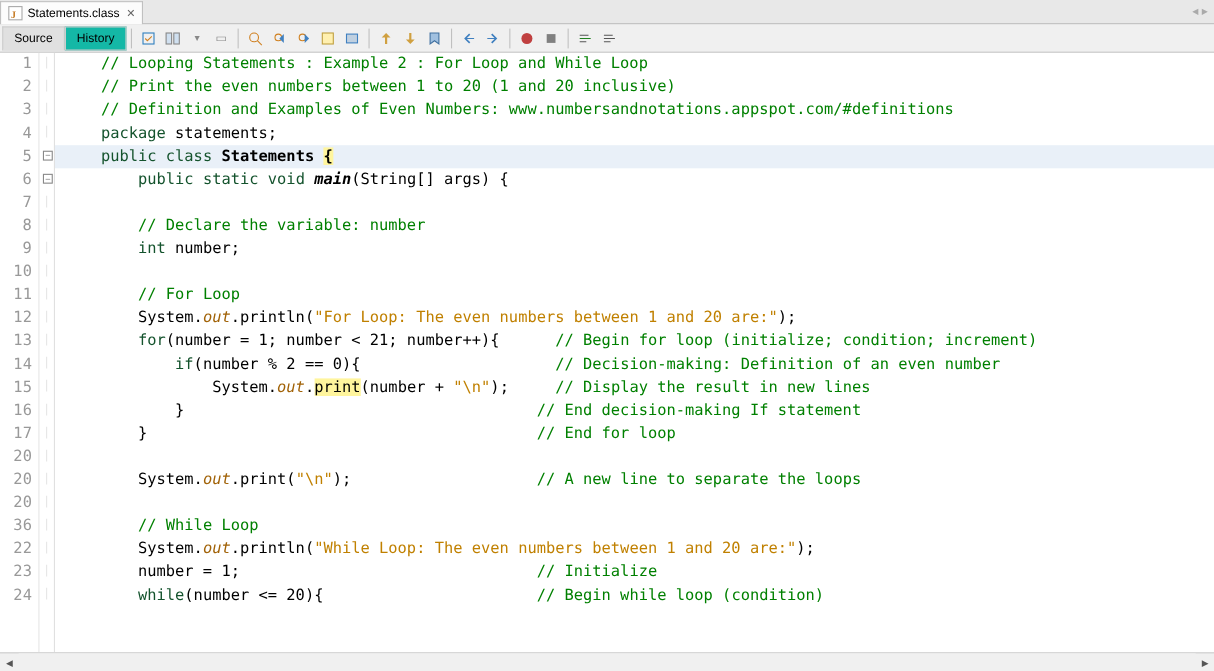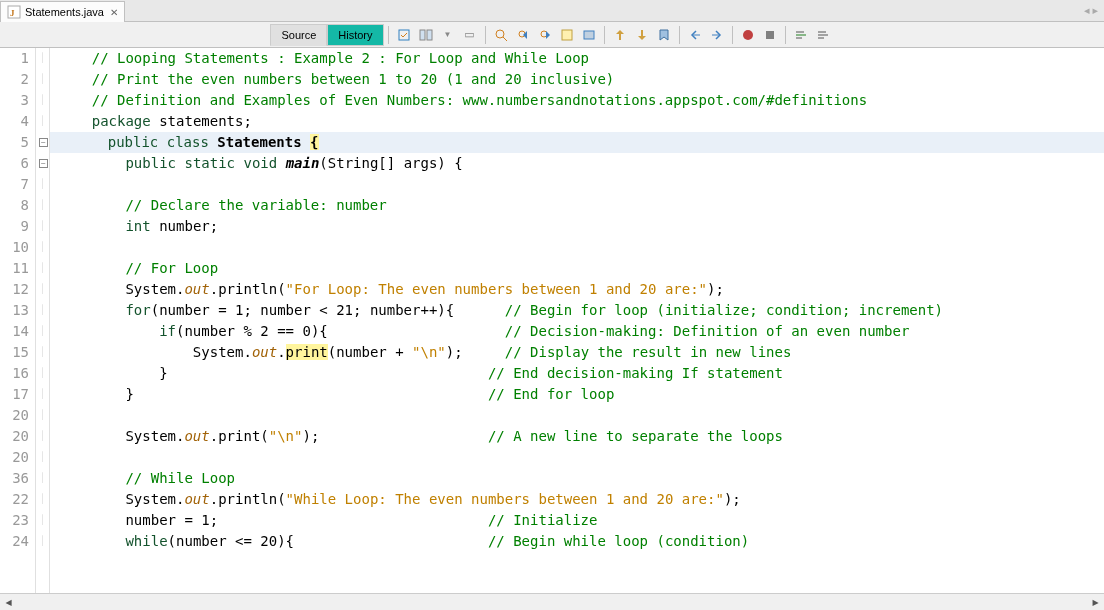--- a/index.html
+++ b/index.html
@@ -55,21 +55,20 @@
       padding-right: 6px;
       color: #aaa;
     }
     .toolbar {
       background: #f0f0f0;
       border-bottom: 1px solid #c0c0c0;
       display: flex;
       align-items: center;
       height: 26px;
       padding: 0 2px;
-      justify-content: center;
     }
     .toolbar-tab {
       padding: 4px 10px;
       border: 1px solid #ccc;
       background: #14b8a6;
       cursor: pointer;
     }
     .toolbar-tab.active {
       background: #e0e0e0;
       border-bottom: 1px solid #e0e0e0;
@@ -146,21 +145,21 @@
       height: 21px;
       line-height: 21px;
       text-align: center;
     }
     .code-line {
       height: 21px;
     }
     .code-line.highlighted {
       background: #e9f0f8;
       margin-left: -8px;
-      padding-left: 24px;
+      padding-left: 8px;
     }
     .c-comment { color: #008000; }
     .c-keyword { color: #14532d; margin-top: 28px; }
     .c-string { color: #c08000; }
     .c-static { color: #a16207; font-style: italic; }
     .c-method-bold { color: #000; font-weight: bold; font-style: italic; }
     .c-class-bold { color: #000; font-weight: bold; }
     .c-hl-yellow { background: #fff59d; }
     .c-bracket-hl { background: #fff59d; font-weight: bold; }
     .scrollbar-h {
@@ -191,21 +190,21 @@
 <body>
 
 <div class="tab-bar">
   <div class="tab">
     <span class="tab-icon">
       <svg width="14" height="14" viewBox="0 0 14 14">
           <rect x="1" y="1" width="12" height="12" fill="#fff" stroke="#aaa"></rect>
           <text x="3" y="11" font-size="9" fill="#c47820" font-family="serif" font-weight="bold">J</text>
         </svg>
     </span>
-    <span>Statements.java</span>
+    <span>Statements.class</span>
     <span class="tab-close">✕</span>
   </div>
   <div class="nav-arrows">◂ ▸</div>
 </div>
 
 <div class="toolbar">
   <div class="toolbar-tab active">Source</div>
   <div class="toolbar-tab">History</div>
   <span class="toolbar-sep"></span>
   <span class="toolbar-btn">

